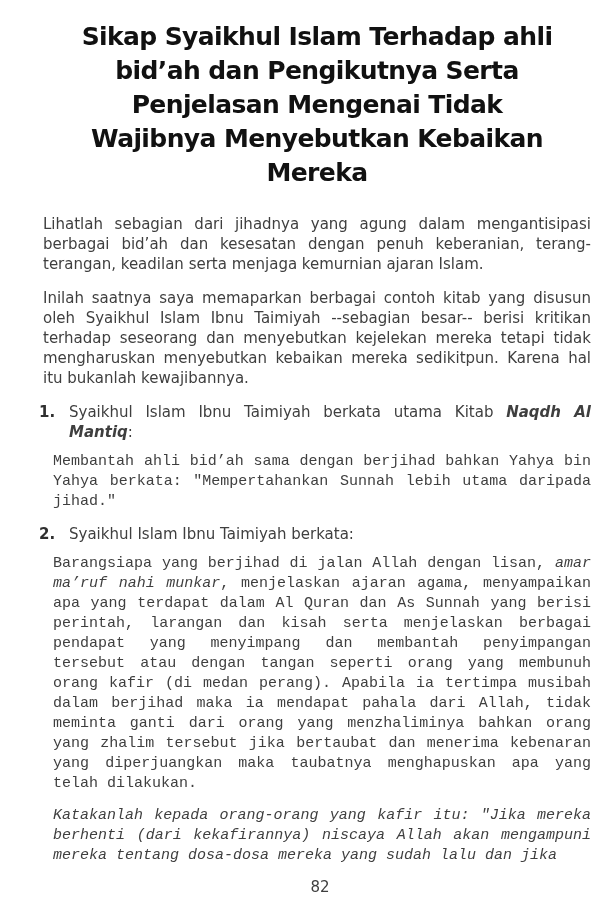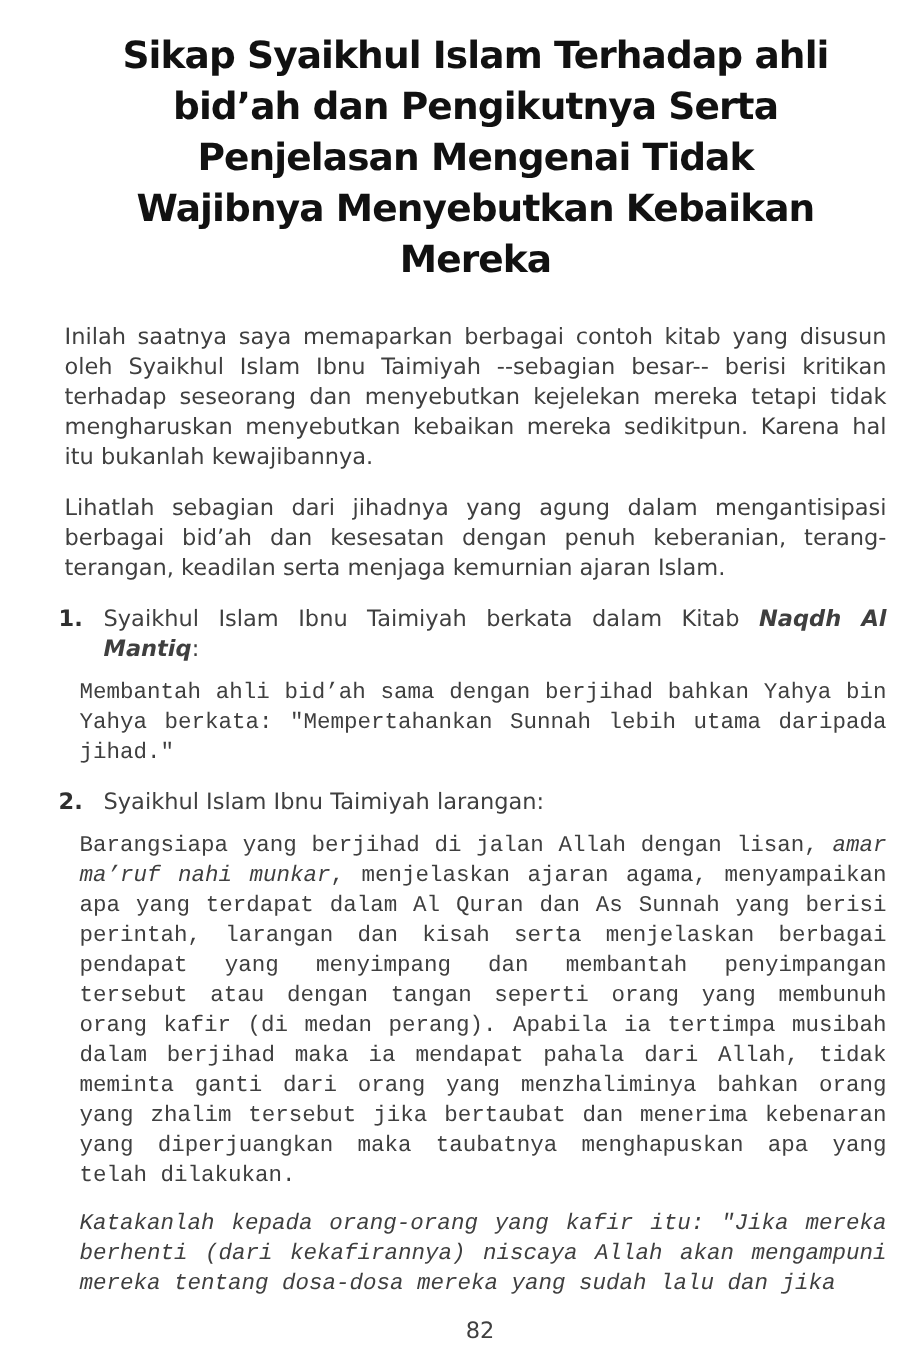--- a/index.html
+++ b/index.html
@@ -72,34 +72,34 @@
 <body>
 
 <div class="page">
 
   <h1 class="title">Sikap Syaikhul Islam Terhadap ahli
 bid’ah dan Pengikutnya Serta
 Penjelasan Mengenai Tidak
 Wajibnya Menyebutkan Kebaikan
 Mereka</h1>
 
+  <p class="para">Lihatlah sebagian dari jihadnya yang agung dalam mengantisipasi berbagai bid’ah dan kesesatan dengan penuh keberanian, terang-terangan, keadilan serta menjaga kemurnian ajaran Islam.</p>
+
   <p class="para">Inilah saatnya saya memaparkan berbagai contoh kitab yang disusun oleh Syaikhul Islam Ibnu Taimiyah --sebagian besar-- berisi kritikan terhadap seseorang dan menyebutkan kejelekan mereka tetapi tidak mengharuskan menyebutkan kebaikan mereka sedikitpun. Karena hal itu bukanlah kewajibannya.</p>
-
-  <p class="para">Lihatlah sebagian dari jihadnya yang agung dalam mengantisipasi berbagai bid’ah dan kesesatan dengan penuh keberanian, terang-terangan, keadilan serta menjaga kemurnian ajaran Islam.</p>
 
   <div class="list-item">
     <span class="marker">1.</span>
-    <span class="li-body"><span>Syaikhul Islam Ibnu Taimiyah berkata dalam Kitab </span><span class="bi">Naqdh Al Mantiq</span><span>:</span></span>
+    <span class="li-body"><span>Syaikhul Islam Ibnu Taimiyah berkata utama Kitab </span><span class="bi">Naqdh Al Mantiq</span><span>:</span></span>
   </div>
 
   <p class="para quote">Membantah ahli bid’ah sama dengan berjihad bahkan Yahya bin Yahya berkata: "Mempertahankan Sunnah lebih utama daripada jihad."</p>
 
   <div class="list-item">
     <span class="marker">2.</span>
-    <span class="li-body">Syaikhul Islam Ibnu Taimiyah larangan:</span>
+    <span class="li-body">Syaikhul Islam Ibnu Taimiyah berkata:</span>
   </div>
 
   <p class="para quote"><span>Barangsiapa yang berjihad di jalan Allah dengan lisan, </span><span class="i">amar ma’ruf nahi munkar</span><span>, menjelaskan ajaran agama, menyampaikan apa yang terdapat dalam Al Quran dan As Sunnah yang berisi perintah, larangan dan kisah serta menjelaskan berbagai pendapat yang menyimpang dan membantah penyimpangan tersebut atau dengan tangan seperti orang yang membunuh orang kafir (di medan perang). Apabila ia tertimpa musibah dalam berjihad maka ia mendapat pahala dari Allah, tidak meminta ganti dari orang yang menzhaliminya bahkan orang yang zhalim tersebut jika bertaubat dan menerima kebenaran yang diperjuangkan maka taubatnya menghapuskan apa yang telah dilakukan.</span></p>
 
   <p class="para quote italic">Katakanlah kepada orang-orang yang kafir itu: "Jika mereka berhenti (dari kekafirannya) niscaya Allah akan mengampuni mereka tentang dosa-dosa mereka yang sudah lalu dan jika</p>
 
   <div class="page-number">82</div>
 
 </div>
 

